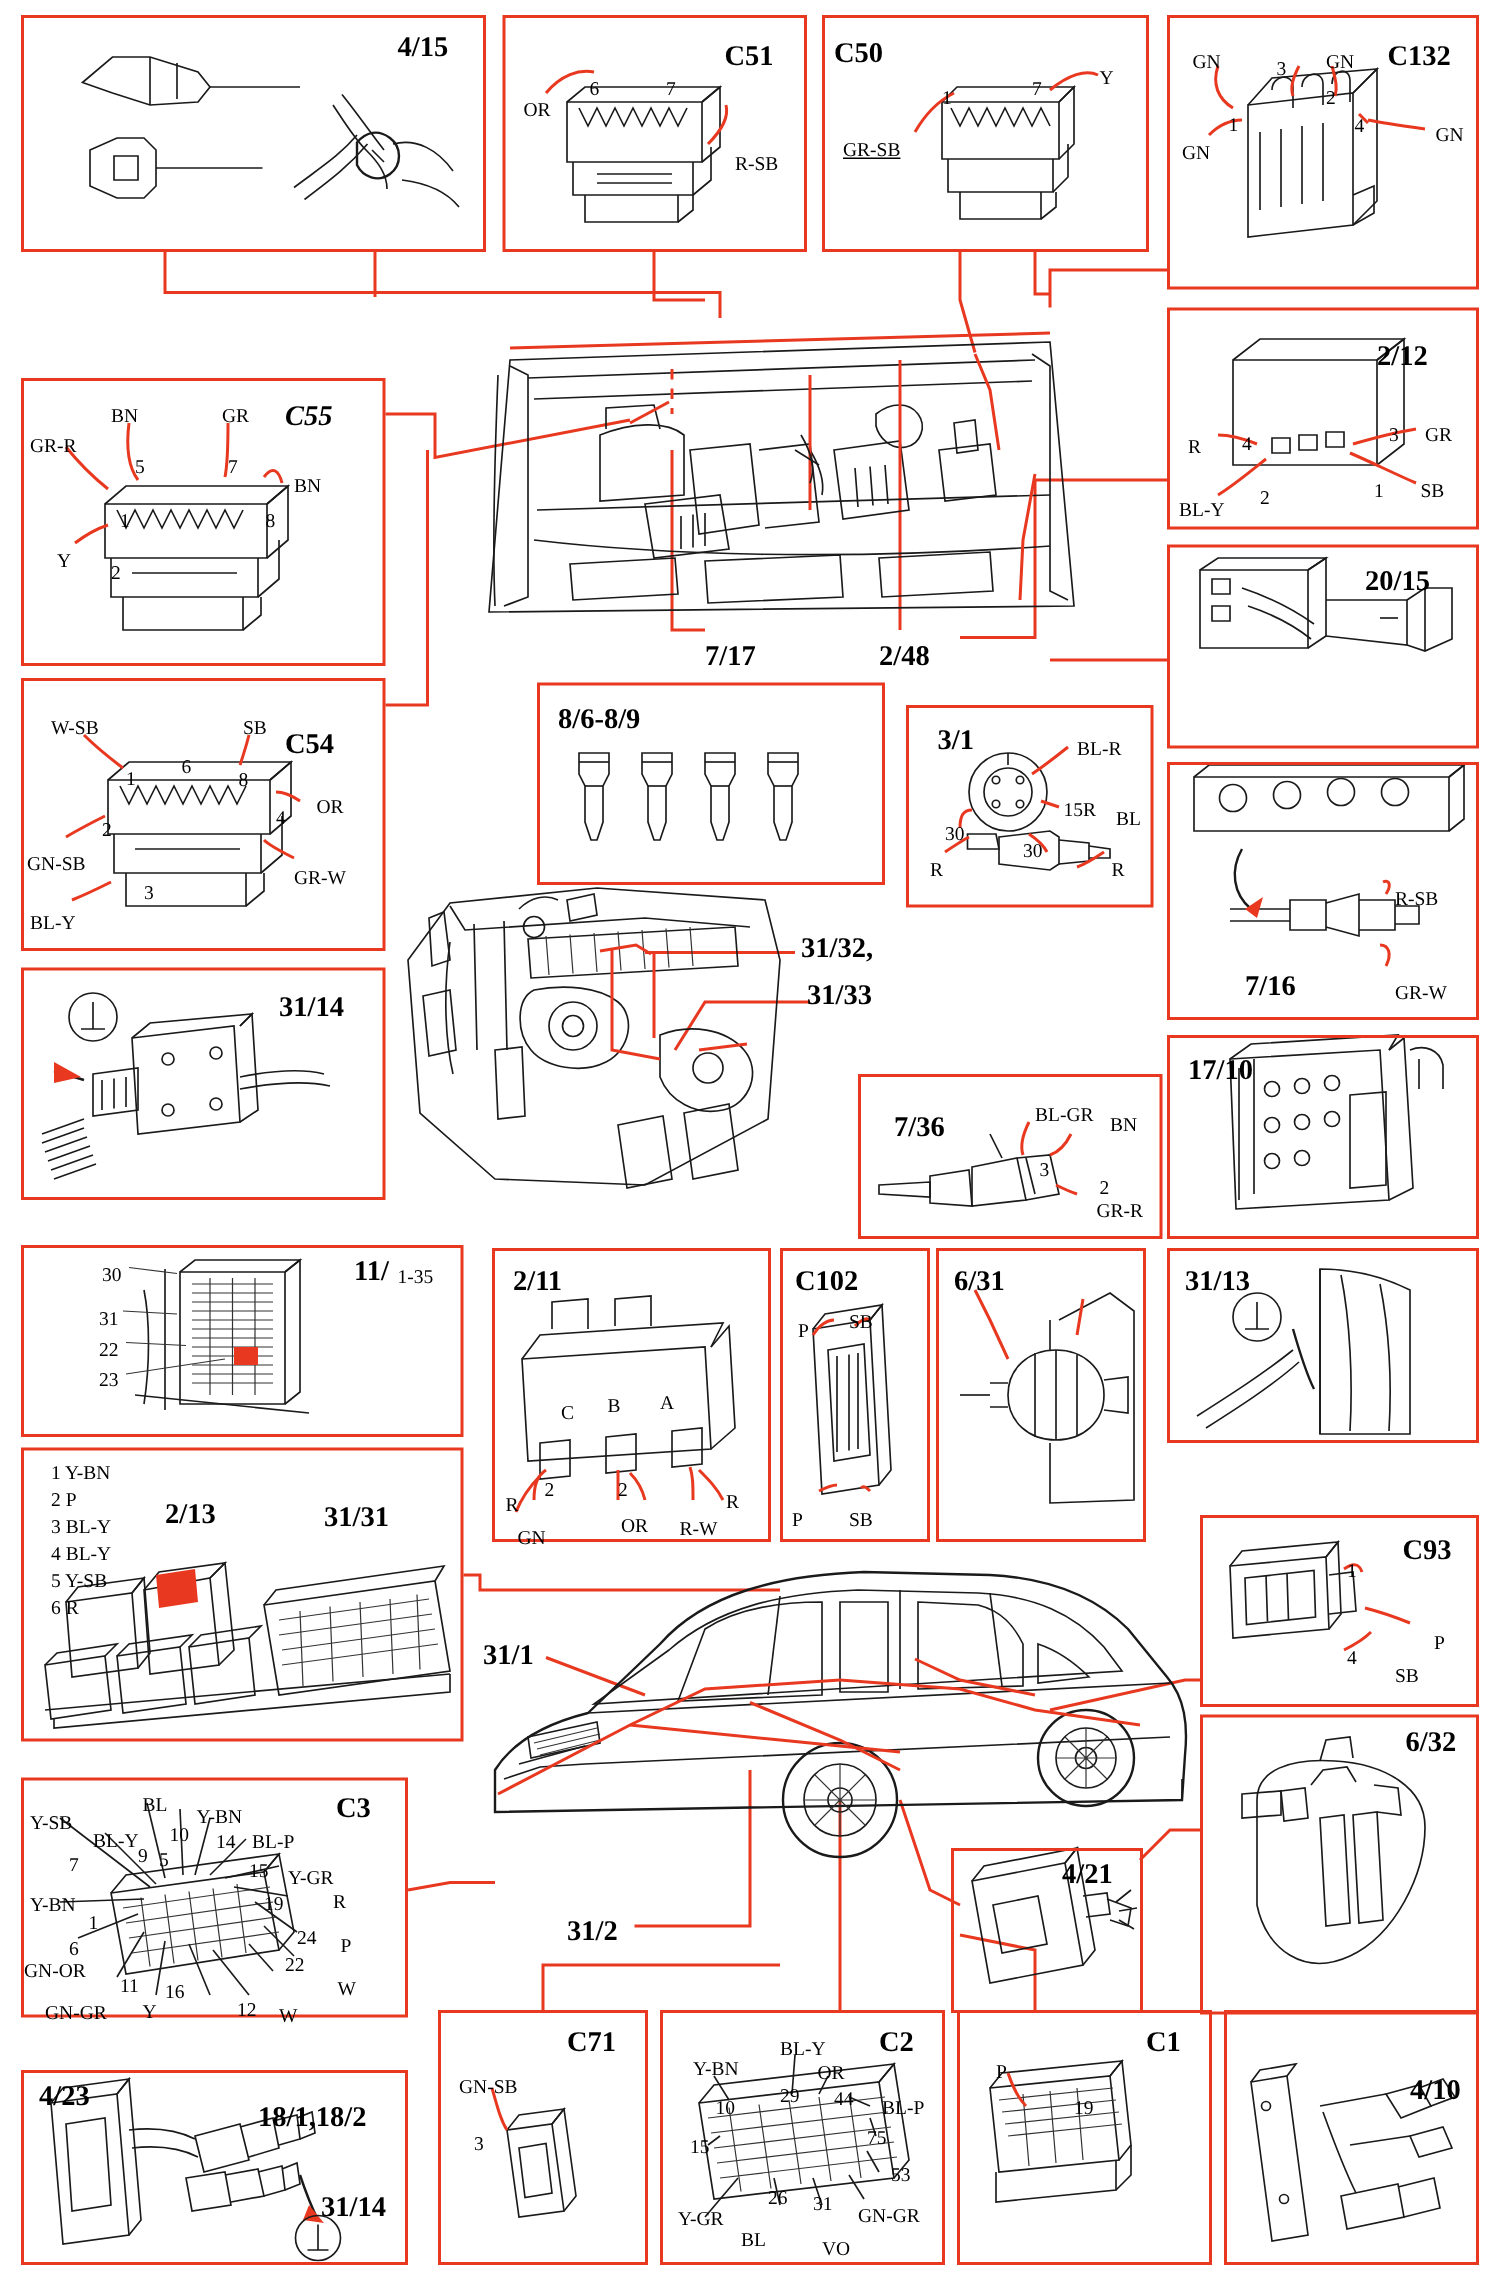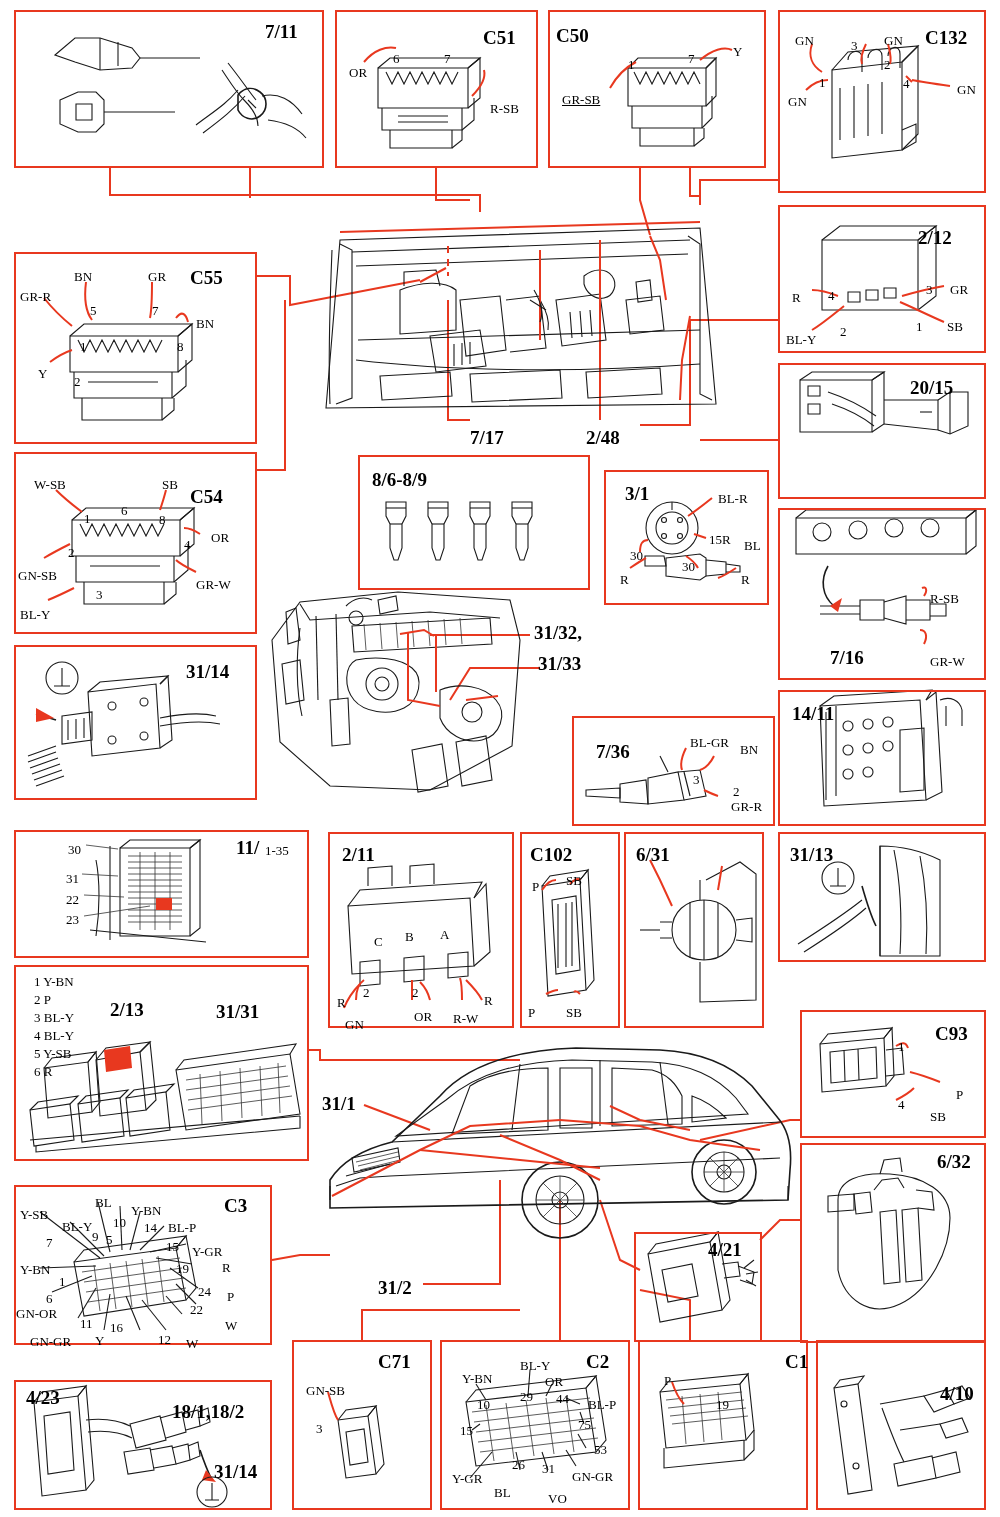--- a/index.html
+++ b/index.html
@@ -664,49 +664,49 @@
   <div class="box" style="left:800px;top:1010px;width:186px;height:128px;"></div>
   <div class="box" style="left:800px;top:1143px;width:186px;height:200px;"></div>
   <div class="box" style="left:14px;top:1185px;width:258px;height:160px;"></div>
   <div class="box" style="left:634px;top:1232px;width:128px;height:110px;"></div>
   <div class="box" style="left:14px;top:1380px;width:258px;height:130px;"></div>
   <div class="box" style="left:292px;top:1340px;width:140px;height:170px;"></div>
   <div class="box" style="left:440px;top:1340px;width:190px;height:170px;"></div>
   <div class="box" style="left:638px;top:1340px;width:170px;height:170px;"></div>
   <div class="box" style="left:816px;top:1340px;width:170px;height:170px;"></div>
 
-  <div class="lbl big" style="left:265px;top:22px;">7/11</div>
+  <div class="lbl big" style="left:265px;top:22px;">4/15</div>
   <div class="lbl big" style="left:483px;top:28px;">C51</div>
   <div class="lbl big" style="left:556px;top:26px;">C50</div>
   <div class="lbl big" style="left:925px;top:28px;">C132</div>
-  <div class="lbl big" style="left:190px;top:268px;">C55</div>
+  <div class="lbl big" style="left:190px;top:268px;font-style:italic;">C55</div>
   <div class="lbl big" style="left:918px;top:228px;">2/12</div>
   <div class="lbl big" style="left:910px;top:378px;">20/15</div>
   <div class="lbl big" style="left:190px;top:487px;">C54</div>
   <div class="lbl big" style="left:372px;top:470px;">8/6-8/9</div>
   <div class="lbl big" style="left:625px;top:484px;">3/1</div>
   <div class="lbl big" style="left:830px;top:648px;">7/16</div>
   <div class="lbl big" style="left:186px;top:662px;">31/14</div>
   <div class="lbl big" style="left:596px;top:742px;">7/36</div>
-  <div class="lbl big" style="left:792px;top:704px;">14/11</div>
+  <div class="lbl big" style="left:792px;top:704px;">17/10</div>
   <div class="lbl big" style="left:236px;top:838px;">11/</div>
   <div class="lbl sm" style="left:265px;top:844px;">1-35</div>
   <div class="lbl big" style="left:342px;top:845px;">2/11</div>
   <div class="lbl big" style="left:530px;top:845px;">C102</div>
   <div class="lbl big" style="left:636px;top:845px;">6/31</div>
   <div class="lbl big" style="left:790px;top:845px;">31/13</div>
   <div class="lbl big" style="left:110px;top:1000px;">2/13</div>
   <div class="lbl big" style="left:935px;top:1024px;">C93</div>
   <div class="lbl big" style="left:937px;top:1152px;">6/32</div>
   <div class="lbl big" style="left:224px;top:1196px;">C3</div>
   <div class="lbl big" style="left:708px;top:1240px;">4/21</div>
   <div class="lbl big" style="left:26px;top:1388px;">4/23</div>
   <div class="lbl big" style="left:378px;top:1352px;">C71</div>
   <div class="lbl big" style="left:586px;top:1352px;">C2</div>
-  <div class="lbl big" style="left:764px;top:1352px;margin-left:21px;">C1</div>
+  <div class="lbl big" style="left:764px;top:1352px;">C1</div>
   <div class="lbl big" style="left:940px;top:1352px;margin-top:32px;">4/10</div>
 
   <div class="lbl big" style="left:470px;top:428px;">7/17</div>
   <div class="lbl big" style="left:586px;top:428px;">2/48</div>
   <div class="lbl big" style="left:534px;top:623px;">31/32,</div>
   <div class="lbl big" style="left:538px;top:654px;">31/33</div>
   <div class="lbl big" style="left:322px;top:1094px;">31/1</div>
   <div class="lbl big" style="left:378px;top:1278px;">31/2</div>
   <div class="lbl big" style="left:216px;top:1002px;">31/31</div>
   <div class="lbl big" style="left:172px;top:1402px;">18/1,18/2</div>

